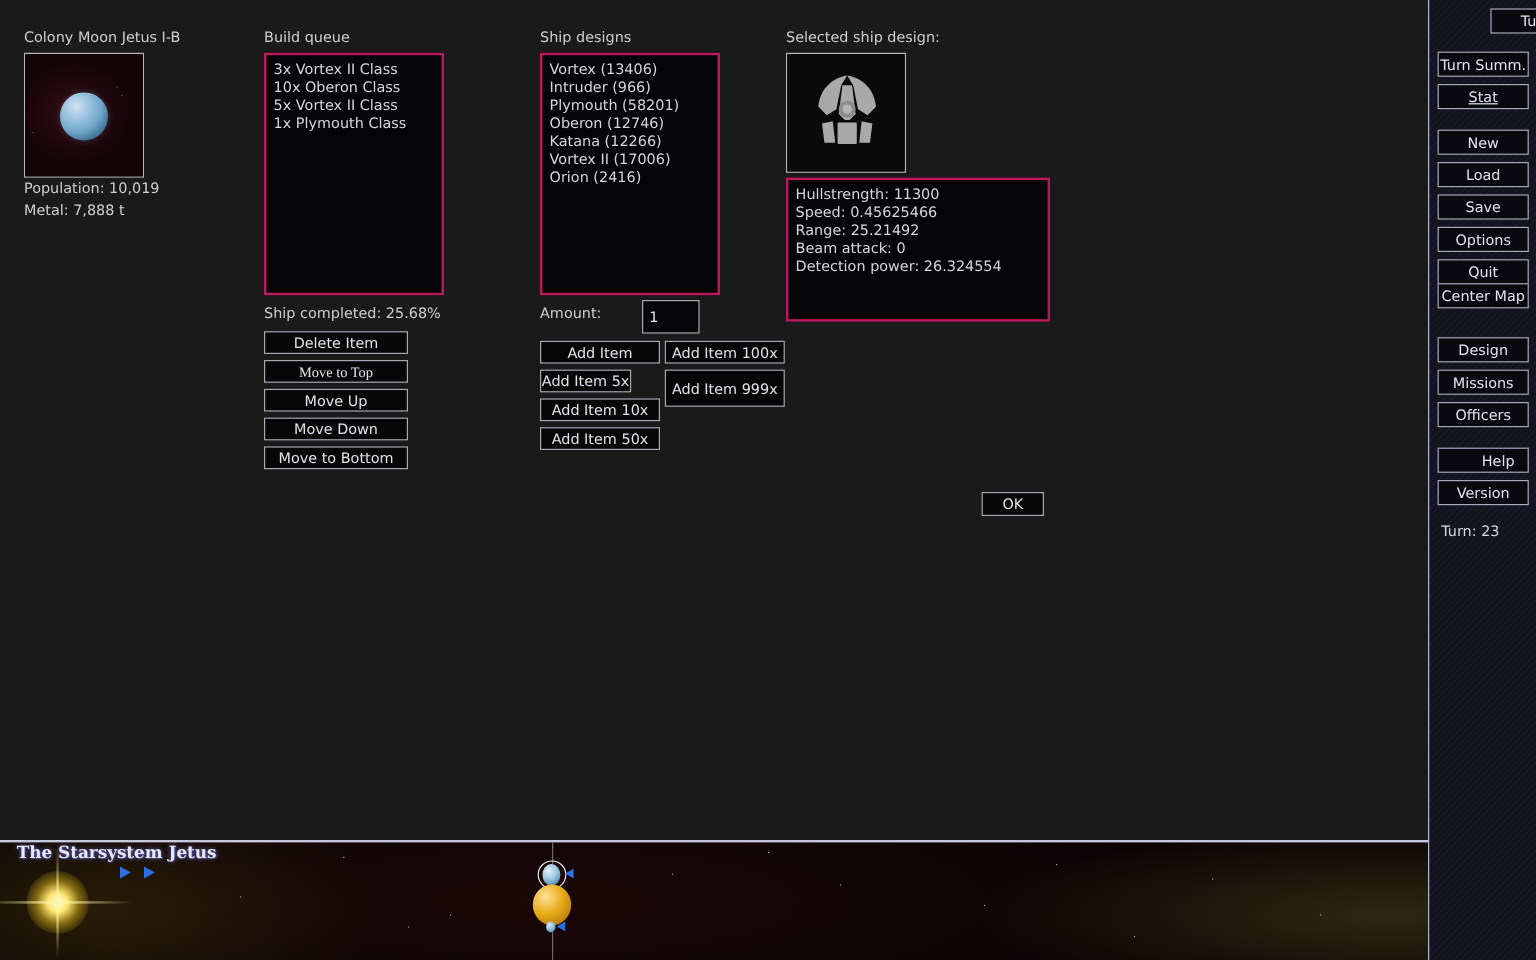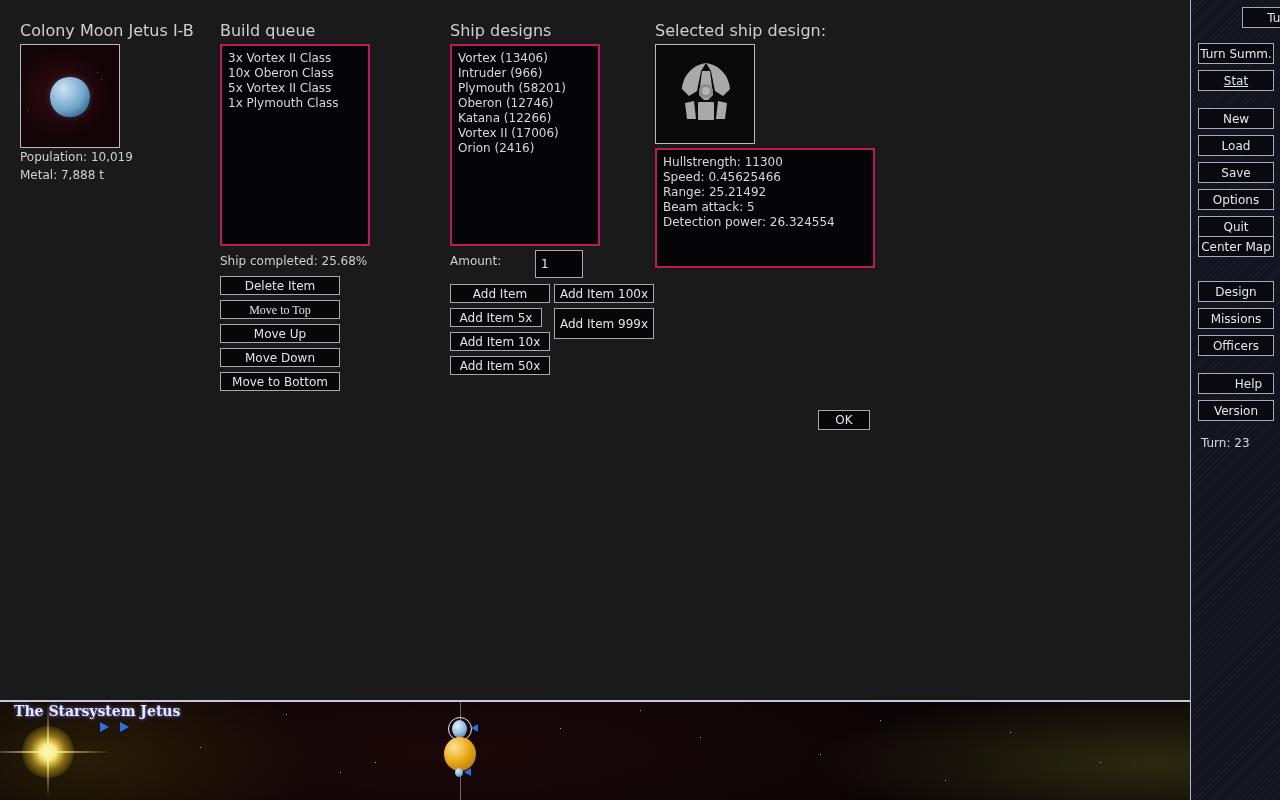--- a/index.html
+++ b/index.html
@@ -11,21 +11,21 @@
   }
   #root { position: relative; width: 1280px; height: 800px; }
 
   
   #main-panel {
     position: absolute; left: 0; top: 0; width: 1190px; height: 700px;
     background: #1a1a1a;
   }
   .section-label {
     position: absolute;
-    color: #cfcfcf; font-size: 16px; line-height: 14px;
+    color: #cfcfcf; font-size: 12px; line-height: 14px;
     white-space: nowrap;
   }
   .listbox {
     position: absolute;
     background: #050507;
     border: 2px solid #be185d;
     overflow: hidden;
     padding: 5px 6px;
   }
   .listbox .row {
@@ -210,21 +210,21 @@
       <div class="row">Katana (12266)</div>
       <div class="row">Vortex II (17006)</div>
       <div class="row">Orion (2416)</div>
     </div>
 
     <div class="plaintext" style="left:450px; top:254px;">Amount:</div>
 
     <input class="txtinput" style="left: 535px; top: 250px; width: 48px; height: 28px;" value="1">
 
     <div class="btn" style="left:450px; top:284px; width:100px; height:19px;">Add Item</div>
-    <div class="btn" style="left:450px; top:308px; width:92px; height:19px;">Add Item 5x</div>
+    <div class="btn" style="left:450px; top:308px; width:76px; height:19px;">Add Item 5x</div>
     <div class="btn" style="left:450px; top:332px; width:100px; height:19px;">Add Item 10x</div>
     <div class="btn" style="left:450px; top:356px; width:100px; height:19px;">Add Item 50x</div>
 
     <div class="btn" style="left:554px; top:284px; width:100px; height:19px;">Add Item 100x</div>
     <div class="btn" style="left:554px; top:308px; width:100px; height:31px;text-align:center;">Add Item 999x</div>
 
     <div class="section-label" style="left:655px; top:24px;">Selected ship design:</div>
 
     <div class="thumb" style="left:655px; top:44px; width:100px; height:100px;">
       <div class="ship-icon-box"></div>
@@ -239,21 +239,21 @@
           <path d="M71 58 L62 56 L60 74 L69 74 Z"></path>
           <rect x="42" y="57" width="16" height="18" rx="1"></rect>
         </g>
       </svg>
     </div>
 
     <div class="listbox" style="left:655px; top:148px; width:220px; height:120px;">
       <div class="row">Hullstrength: 11300</div>
       <div class="row">Speed: 0.45625466</div>
       <div class="row">Range: 25.21492</div>
-      <div class="row">Beam attack: 5</div>
+      <div class="row">Beam attack: 0</div>
       <div class="row">Detection power: 26.324554</div>
     </div>
 
     <div class="btn" style="left:818px; top:410px; width:52px; height:20px;">OK</div>
   </div>
 
   <div id="starstrip">
     <div id="starstrip-title">The Starsystem Jetus</div>
 
     <div class="starfield-dot" style="left:200px; top:45px;"></div>

